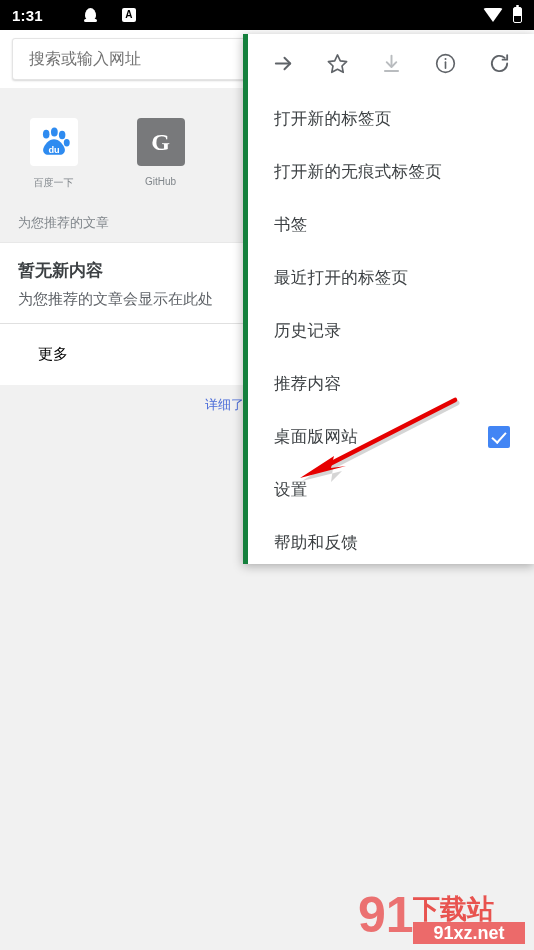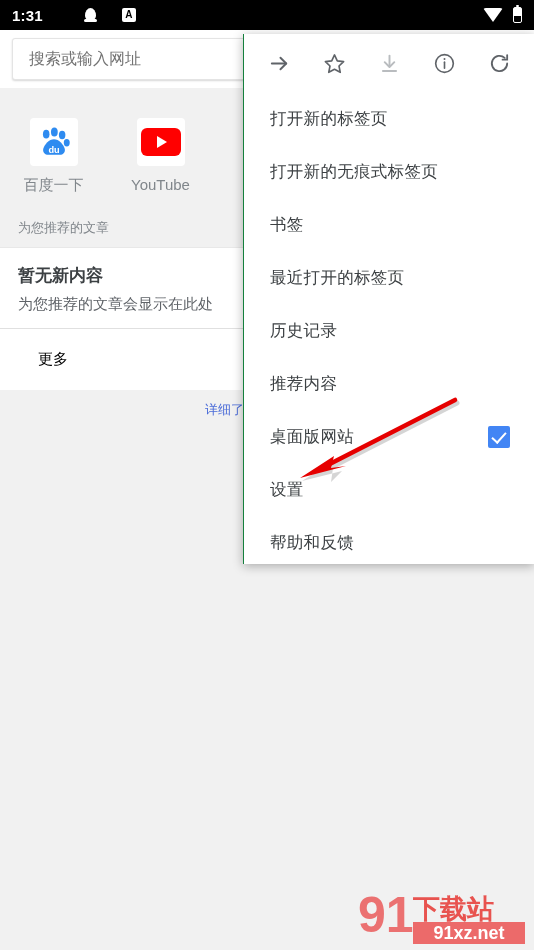--- a/index.html
+++ b/index.html
@@ -98,21 +98,21 @@
   }
   .tile-icon {
     width: 48px; height: 48px; border-radius: 4px;
     display: flex; align-items: center; justify-content: center;
     overflow: hidden;
   }
   .tile-icon.white { background: #fff; }
   .tile-icon.gray  { background: #78797b; color: #fff;
                      font-size: 24px; font-weight: bold; font-family: "Liberation Serif", serif; }
   .tile-label {
-    margin-top: 10px; font-size: 15px; color: #80868b;
+    margin-top: 10px; font-size: 10px; color: #80868b;
     max-width: 100px; text-align: center;
     white-space: nowrap; overflow: hidden; text-overflow: ellipsis;
   }
   .yt-badge {
     width: 40px; height: 28px; background: #ff0000; border-radius: 6px;
     display: flex; align-items: center; justify-content: center;
   }
   .yt-tri {
     width: 0; height: 0;
     border-top: 6px solid transparent;
@@ -147,21 +147,21 @@
   }
   .learn-link { color: #4a6bd8; }
 
   
   .menu {
     position: absolute;
     left: 243px; top: 34px;
     width: 291px; height: 530px;
     background: #fff;
     box-shadow: 0 2px 10px rgba(0,0,0,.30);
-    border-left: 1px solid #15803d;
+    border-left: 5px solid #15803d;
     z-index: 20;
   }
   .menu-iconrow {
     height: 58px;
     display: flex; align-items: center;
     padding: 0 18px;
     justify-content: space-between;
   }
   .mi-btn {
     width: 34px; height: 34px;
@@ -236,28 +236,20 @@
             <ellipse cx="24.5" cy="10" rx="4.8" ry="6.4" fill="#2e8bf0"></ellipse>
             <ellipse cx="35.5" cy="14" rx="4.6" ry="6" fill="#2e8bf0"></ellipse>
             <ellipse cx="42" cy="25" rx="4.2" ry="5.2" fill="#2e8bf0"></ellipse>
             <path d="M24 20c7 0 13 7 15 13 1.6 5-2 9-7 9H16c-5 0-8.6-4-7-9 2-6 8-13 15-13z" fill="#2e8bf0"></path>
             <text x="24" y="39" font-size="13" font-weight="bold" fill="#ffffff" text-anchor="middle" font-family="Liberation Sans, sans-serif">du</text>
           </svg>
         </div>
         <div class="tile-label">百度一下</div>
       </div>
 
-      <div class="tile">
-        <div class="tile-icon white">
-          <span class="yt-badge">
-              <span class="yt-tri"></span>
-            </span>
-        </div>
-        <div class="tile-label">YouTube</div>
-      </div>
 
       <div class="tile">
         <div class="tile-icon gray">G</div>
         <div class="tile-label">GitHub</div>
       </div>
 
       <div class="tile">
         <div class="tile-icon gray">W</div>
         <div class="tile-label">维基百科</div>
       </div>

